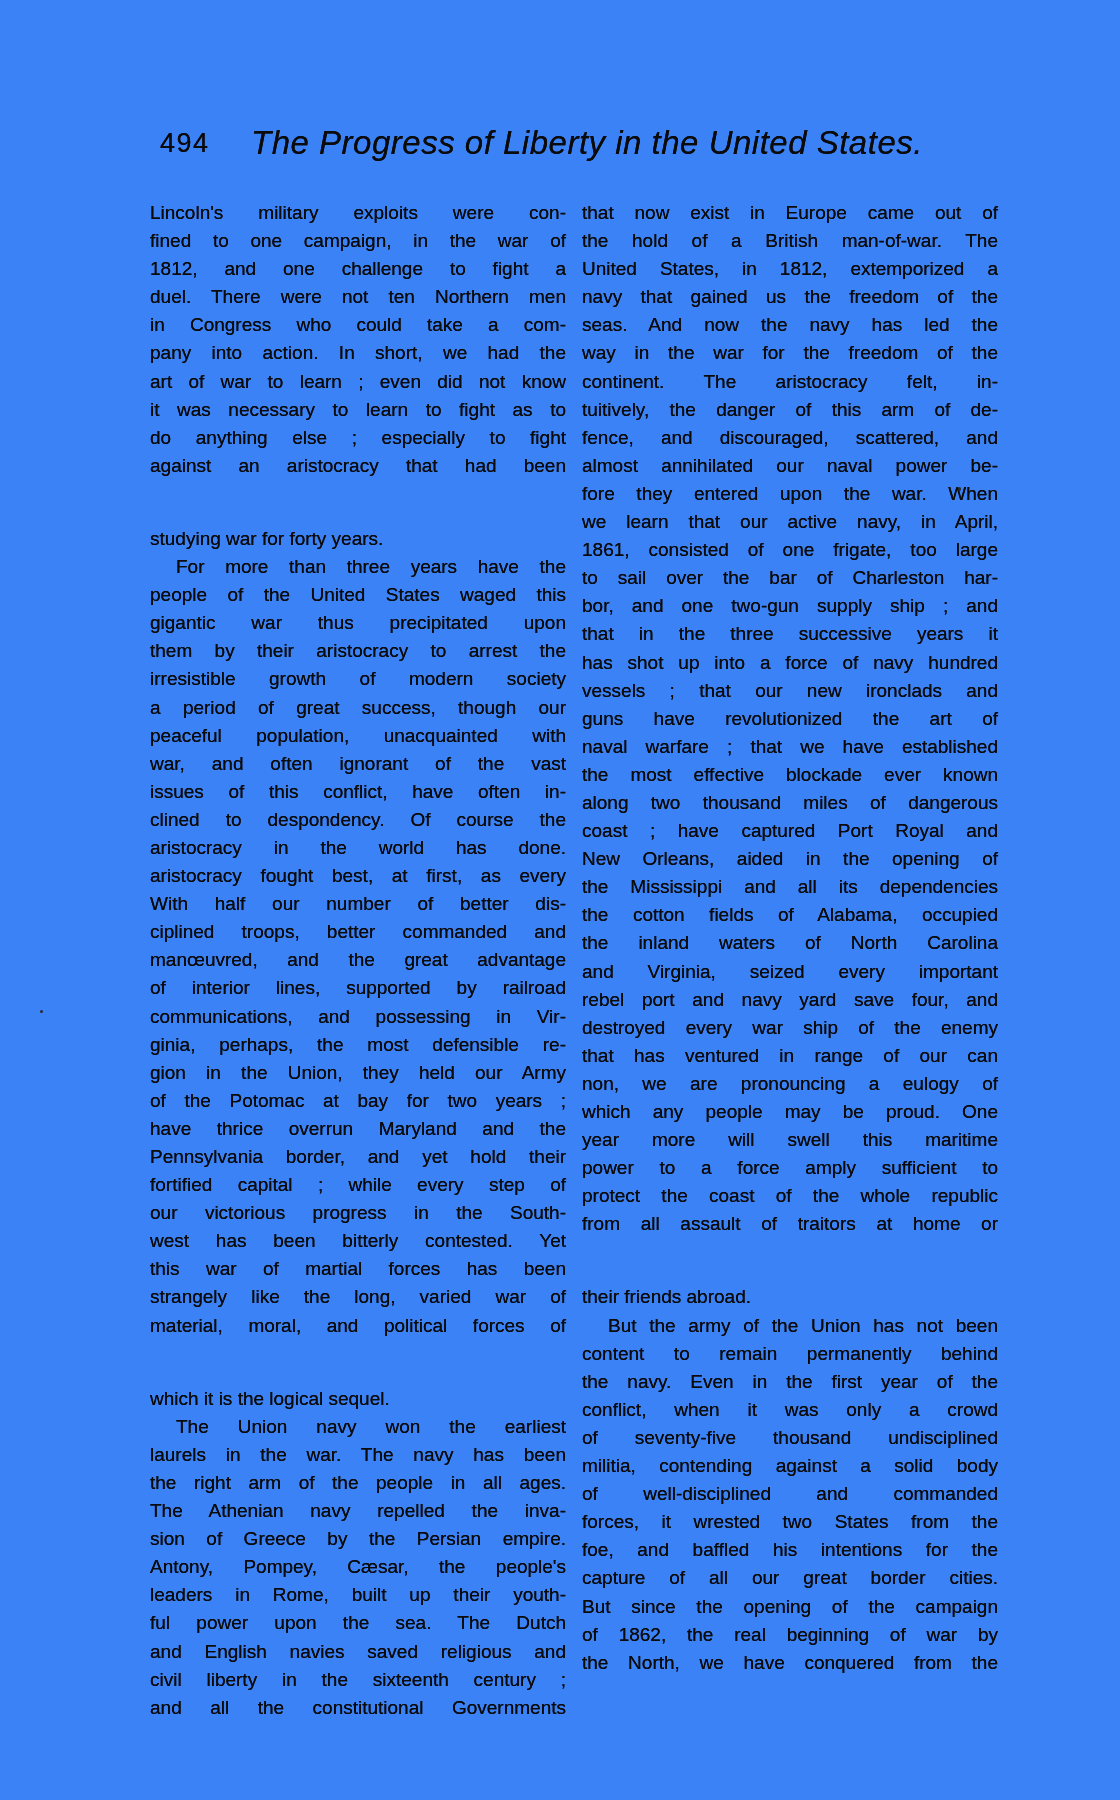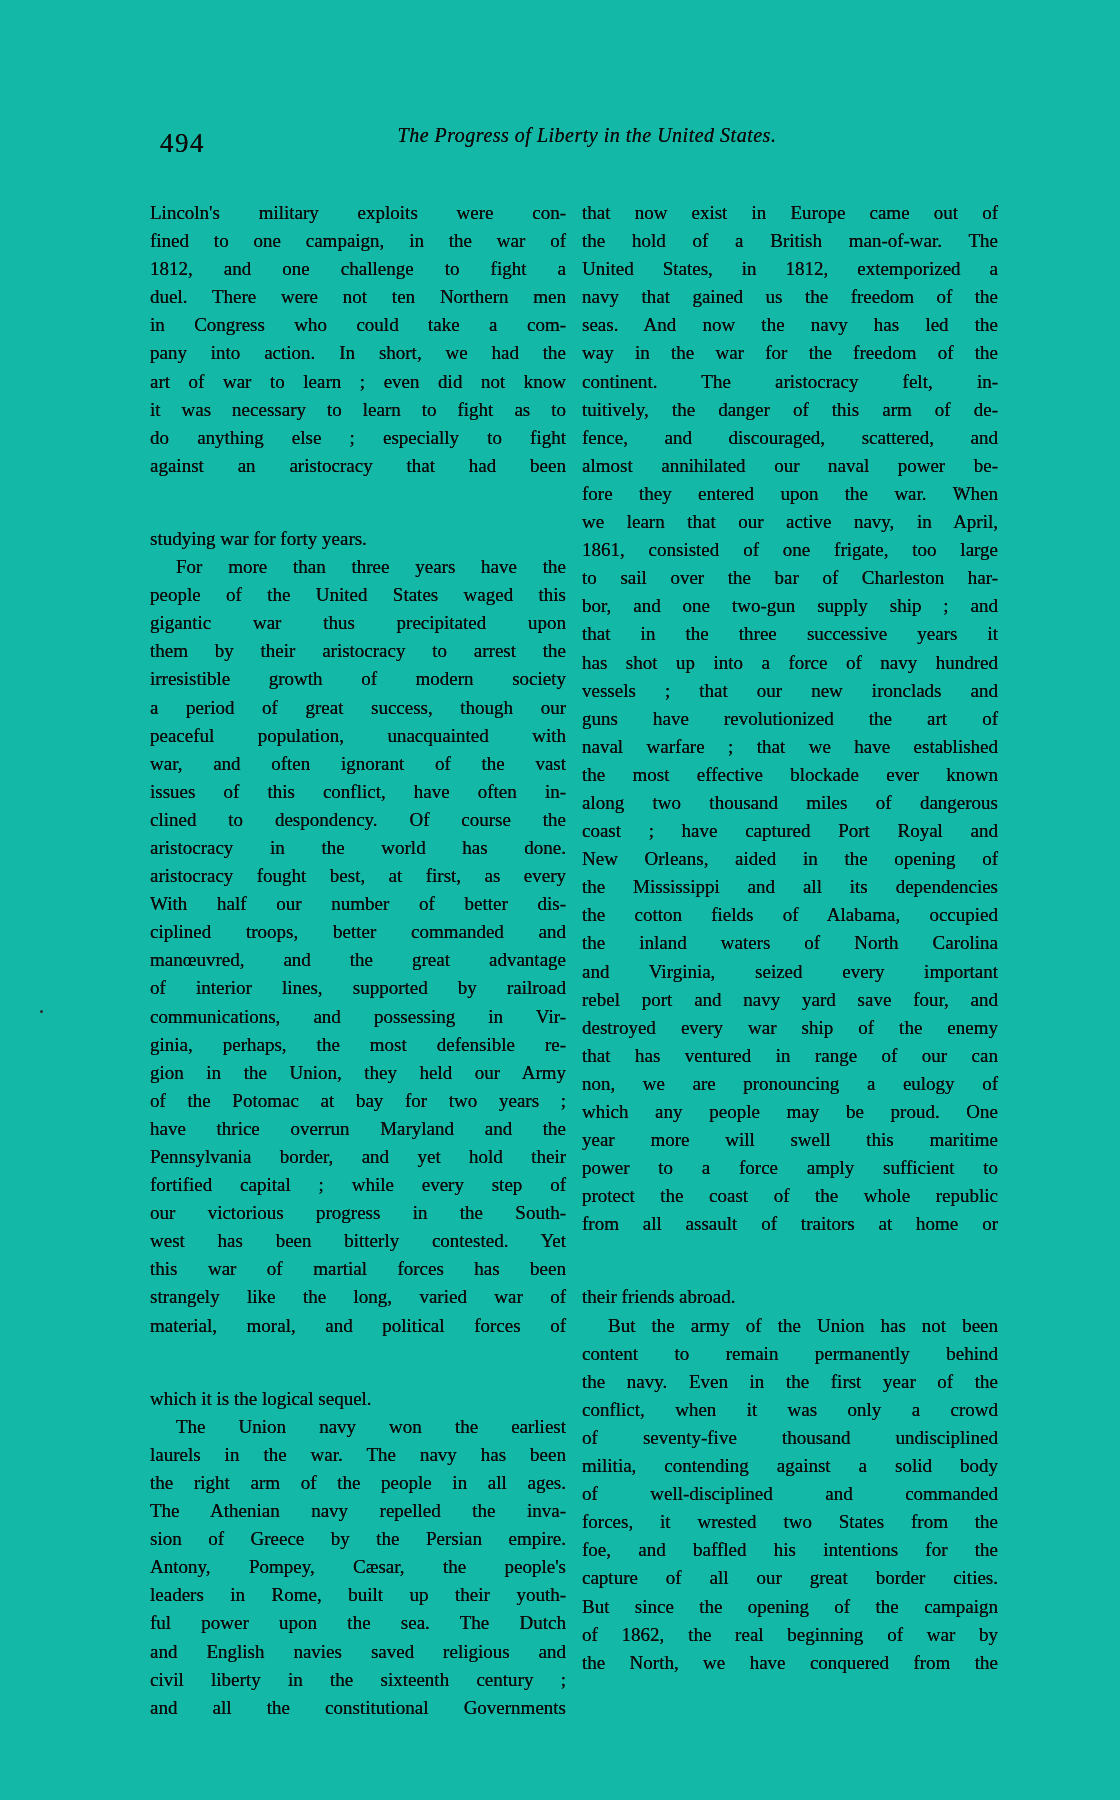--- a/index.html
+++ b/index.html
@@ -1,33 +1,33 @@
 <!DOCTYPE html>
 <html><head>
 <meta charset="utf-8">
 <style>
   html, body { margin:0; padding:0; background:#e8e8e8; }
   .page {
     position:relative;
     width:1120px; height:1800px;
     margin:0 auto;
-    background:#14b8a6;
+    background:#3b82f6;
     color:#0b0b0b;
-    font-family:Liberation Serif, serif;
+    font-family:Liberation Sans, sans-serif;
     overflow:hidden;
     text-shadow:0 0 0.5px currentColor; 
   }
   .header { position:absolute; left:150px; top:124px; width:848px; height:44px; }
   .pagenum {
     position:absolute; left:10px; top:4px;
     font-size:27px; letter-spacing:1.5px;
   }
   .running-title {
     text-align:center; padding-left:26px;
-    font-style:italic; font-size:20px; letter-spacing:0.5px;
+    font-style:italic; font-size:33px; letter-spacing:0.5px;
     white-space:nowrap;
   }
   .col {
     position:absolute; top:199px;
     font-size:19px; line-height:28.1px;
   }
   .col-left  { left:150px; width:416px; }
   .col-right { left:582px; width:416px; }
   .line {
     height:28.1px;

